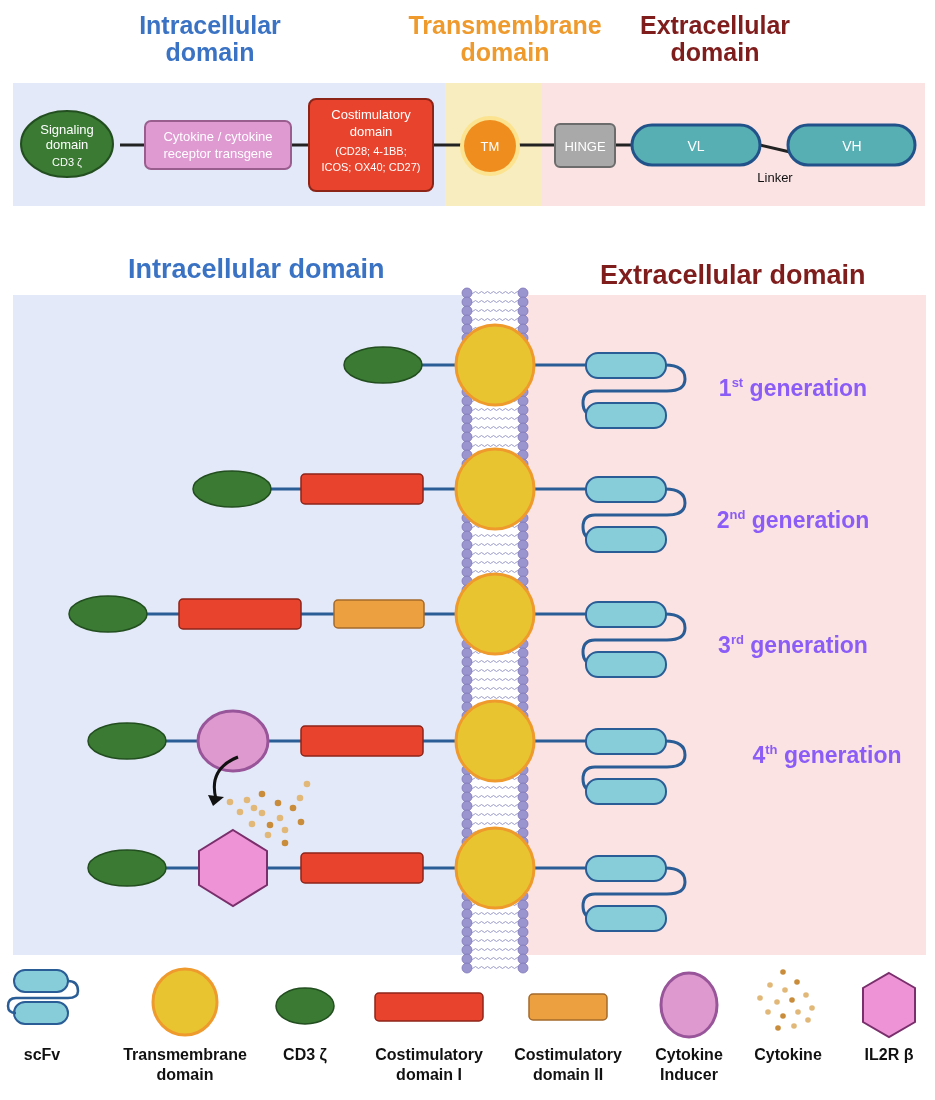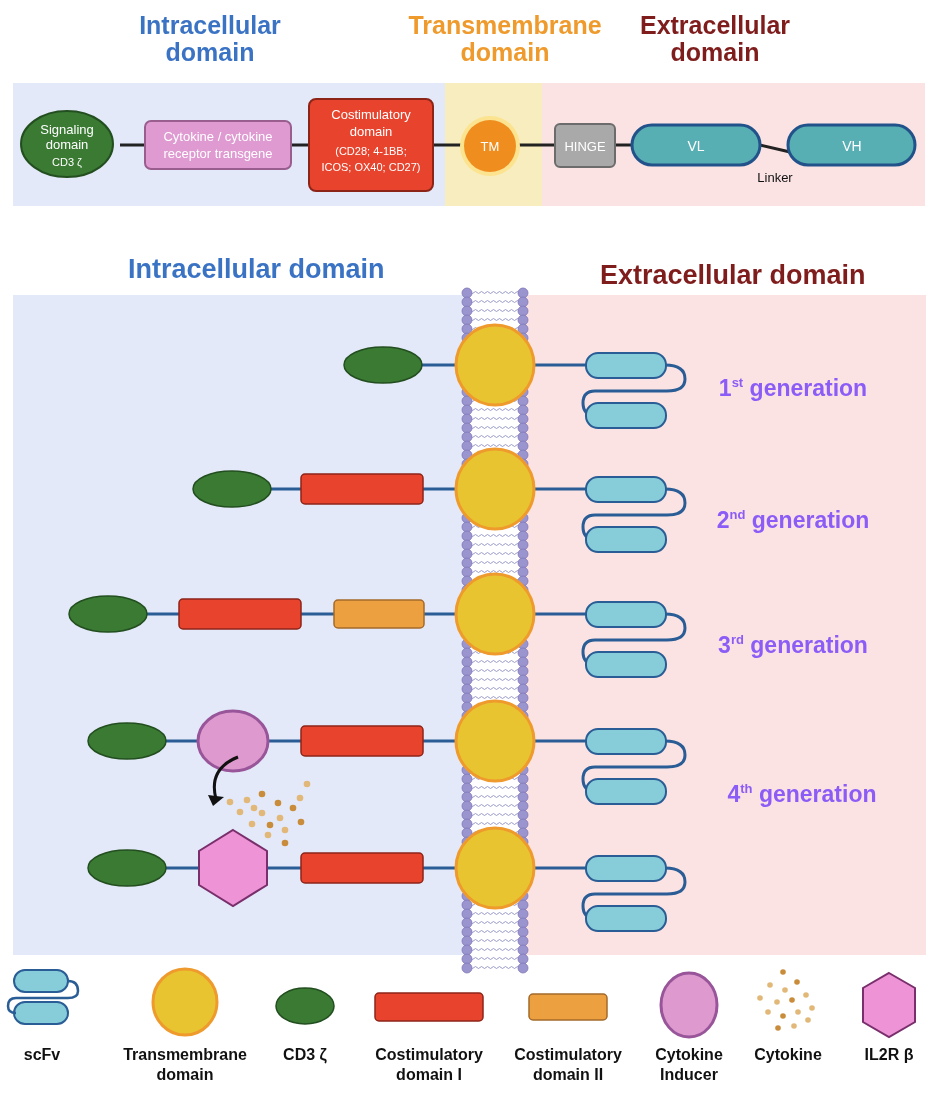--- a/index.html
+++ b/index.html
@@ -322,21 +322,21 @@
 <div id="gen-labels">
     <div class="genlbl" style="left: 703px; top: 368px; width: 180px;">
       <div><span>1</span><sup>st</sup><span> </span><span>generation</span></div>
     </div>
     <div class="genlbl" style="left: 703px; top: 500px; width: 180px;">
       <div><span>2</span><sup>nd</sup><span> </span><span>generation</span></div>
     </div>
     <div class="genlbl" style="left: 703px; top: 625px; width: 180px;">
       <div><span>3</span><sup>rd</sup><span> </span><span>generation</span></div>
     </div>
-    <div class="genlbl" style="left: 712px; top: 735px; width: 180px; margin-top: 39px;">
+    <div class="genlbl" style="left: 737px; top: 735px; width: 180px;">
       <div><span>4</span><sup>th</sup><span> </span><span>generation</span></div>
     </div>
     <div class="genlbl" style="left: 703px; top: 860px; width: 180px;">
     </div>
   </div>
 
 <svg class="abs" style="left:0; top:960px;" width="935" height="80">
   <g>
     <rect x="14" y="10" width="54" height="22" rx="11" fill="#86cdd9" stroke="#2a5d95" stroke-width="2"></rect>
     <rect x="14" y="42" width="54" height="22" rx="11" fill="#86cdd9" stroke="#2a5d95" stroke-width="2"></rect>

